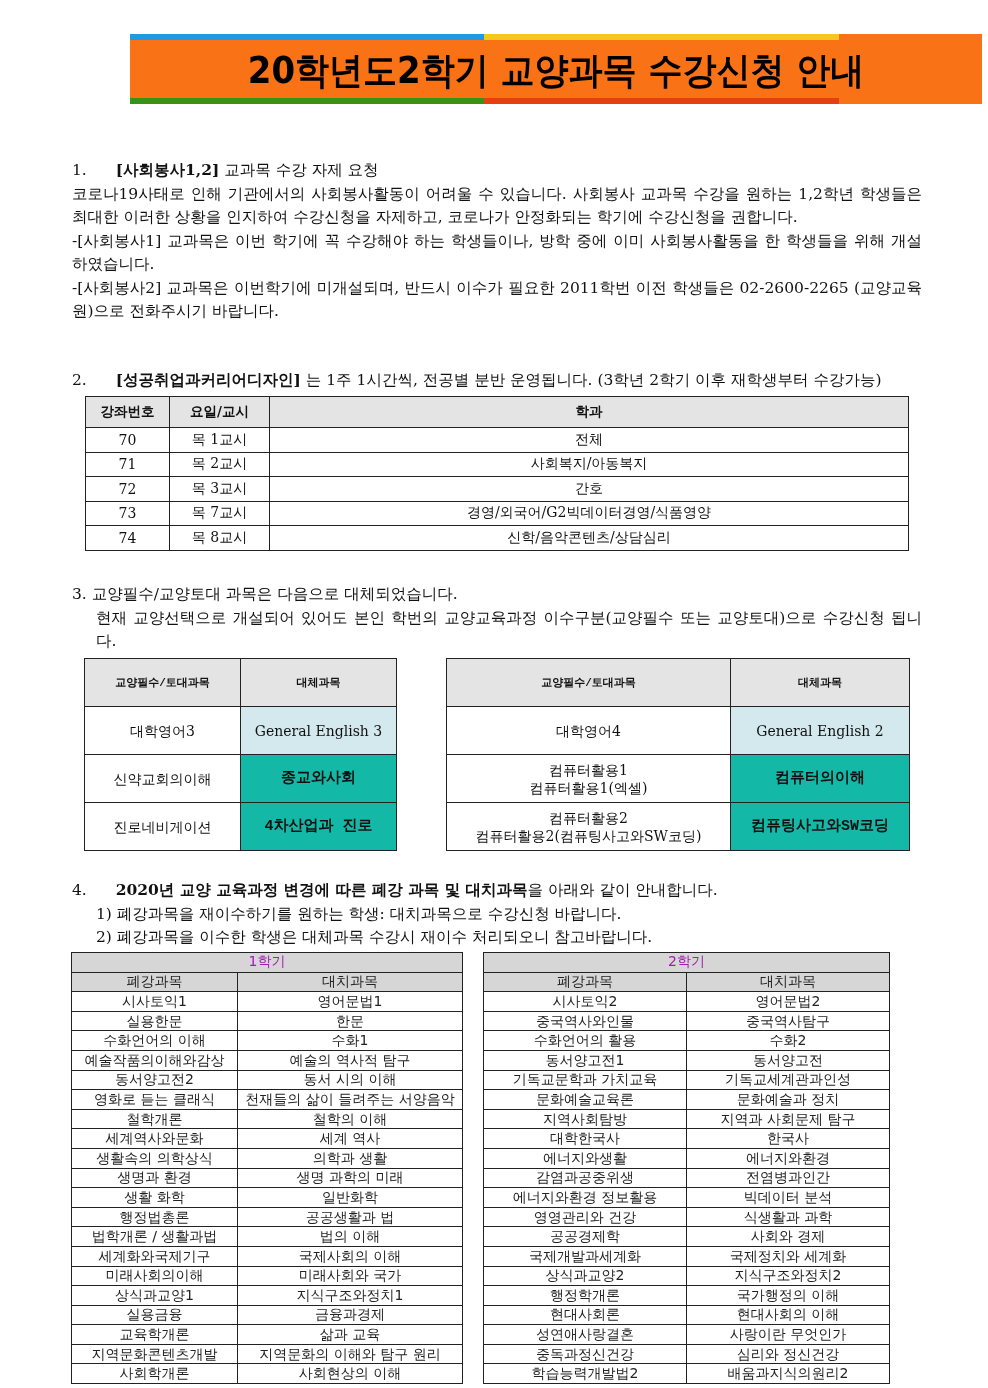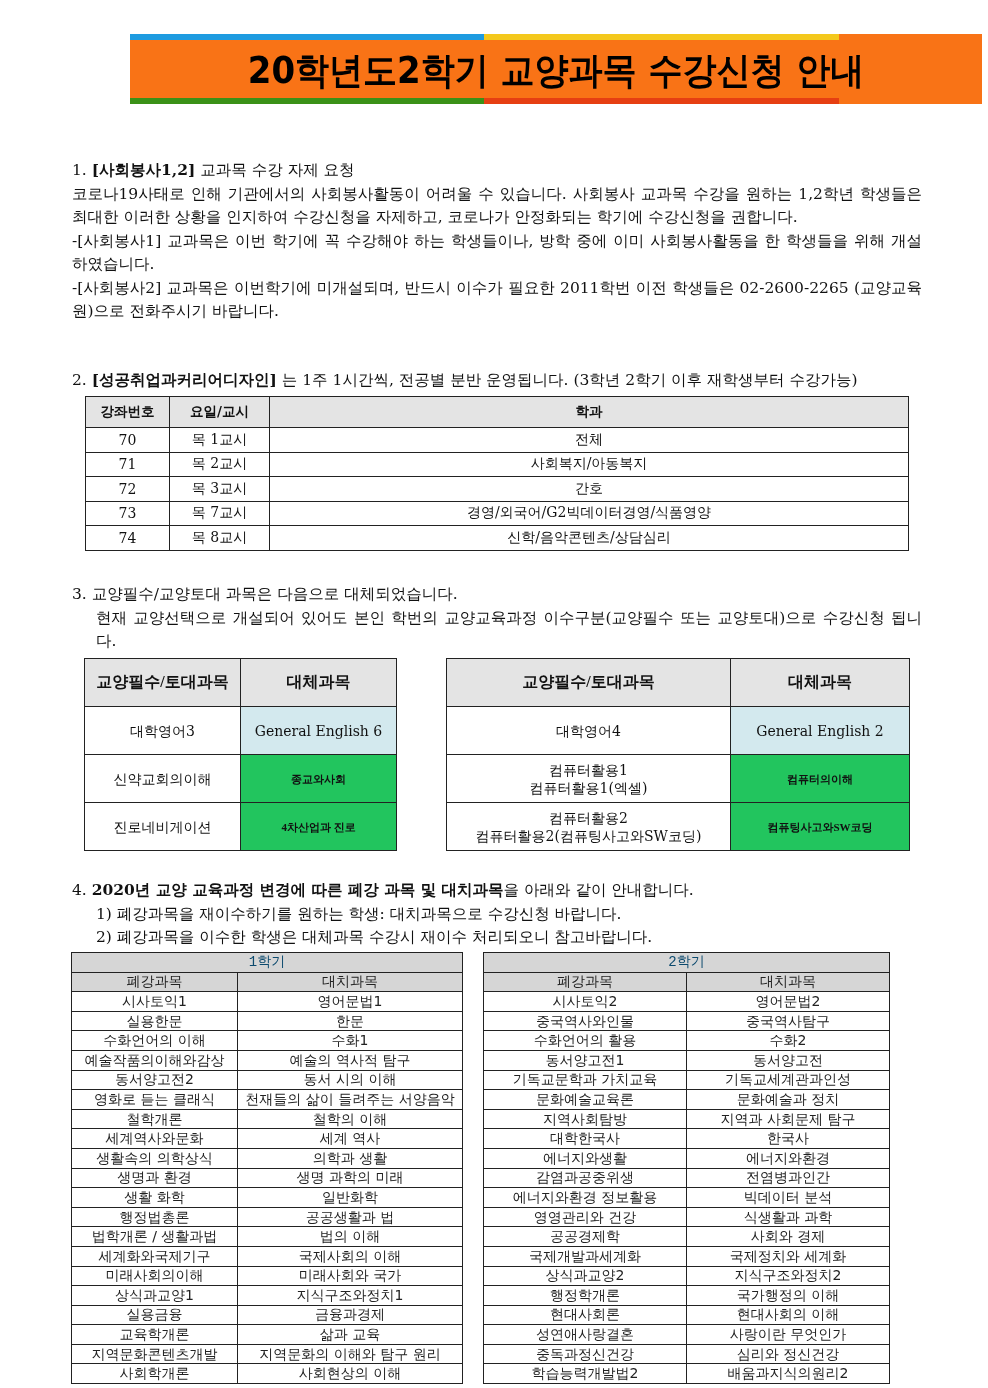--- a/index.html
+++ b/index.html
@@ -9,41 +9,41 @@
   .banner { position: absolute; left: 130px; top: 34px; width: 852px; height: 70px; background: #f97316; }
   .bar { position: absolute; height: 6px; }
   .bar.tl { left: 0; top: 0; width: 354px; background: #1e9be0; }
   .bar.tr { left: 354px; top: 0; width: 355px; background: #f4c81c; }
   .bar.bl { left: 0; bottom: 0; width: 354px; background: #3a9117; }
   .bar.br { left: 354px; bottom: 0; width: 355px; background: #e63f12; }
   .banner h1 { position: absolute; left: 0; right: 0; top: 14px; text-align: center;
     font-family: "DejaVu Sans", "Liberation Sans", sans-serif; font-weight: bold; font-size: 34px; letter-spacing: 0px; color: #000; transform: scaleY(1.08); }
 
   .para { position: absolute; left: 72px; width: 850px; font-size: 15.5px; line-height: 23.5px; text-align: justify; }
-  .para b { font-weight: bold; }
+  .para b { font-weight: bold; margin-left: 24px; }
   .indent { padding-left: 24px; }
 
   table { border-collapse: collapse; position: absolute; font-family: "DejaVu Serif", serif; padding-left: 42px; }
   td, th { border: 1px solid #222; text-align: center; font-weight: normal; }
 
   #t2 { left: 85px; top: 396px; width: 824px; font-size: 14px; }
   #t2 th { background: #e4e4e4; height: 31px; font-weight: bold; font-family: "DejaVu Sans", sans-serif; font-size: 13.5px; }
   #t2 td { height: 24.5px; }
 
   .t3 { top: 658px; font-size: 14px; }
-  .t3 th { background: #e4e4e4; height: 48px; font-weight: bold; font-family: Liberation Serif, serif; font-size: 16px; }
+  .t3 th { background: #e4e4e4; height: 48px; font-weight: bold; font-family: Liberation Mono, monospace; font-size: 11px; }
   .t3 td { height: 48px; line-height: 18px; }
   .t3 td.sub { background: #d3e9ee; }
-  .t3 td.subb { background: #22c55e; font-weight: bold; font-family: Liberation Serif, serif; font-size: 11px; }
+  .t3 td.subb { background: #14b8a6; font-weight: bold; font-family: Liberation Mono, monospace; font-size: 15px; }
   #t3a { left: 84px; width: 313px; }
   #t3b { left: 446px; width: 464px; }
 
   .t4 { top: 952px; font-size: 14px; font-family: "DejaVu Sans", sans-serif; }
   .t4 td { height: 19.6px; line-height: 17px; padding: 0 2px; white-space: nowrap; color: #222; }
-  .t4 th { height: 19.6px; background: #d6d6d6; color: #0c4a6e; font-weight: normal; font-family: Liberation Mono, monospace; }
+  .t4 th { height: 19.6px; background: #d6d6d6; color: #a21caf; font-weight: normal; }
   .t4 tr.colh td { background: #d6d6d6; }
   #t4a { left: 71px; width: 392px; }
   #t4b { left: 483px; width: 407px; }
 </style>
 </head>
 <body>
 
 <div class="banner">
   <div class="bar tl"></div>
   <div class="bar tr"></div>
@@ -116,21 +116,21 @@
     </colgroup>
   <thead>
       <tr>
     <th>교양필수/토대과목</th>
     <th>대체과목</th>
   </tr>
     </thead>
   <tbody id="t3abody">
       <tr>
         <td>대학영어3</td>
-        <td class="sub">General English 6</td>
+        <td class="sub">General English 3</td>
       </tr>
       <tr>
         <td>신약교회의이해</td>
         <td class="subb">종교와사회</td>
       </tr>
       <tr>
         <td>진로네비게이션</td>
         <td class="subb">4차산업과 진로</td>
       </tr>
     </tbody>

